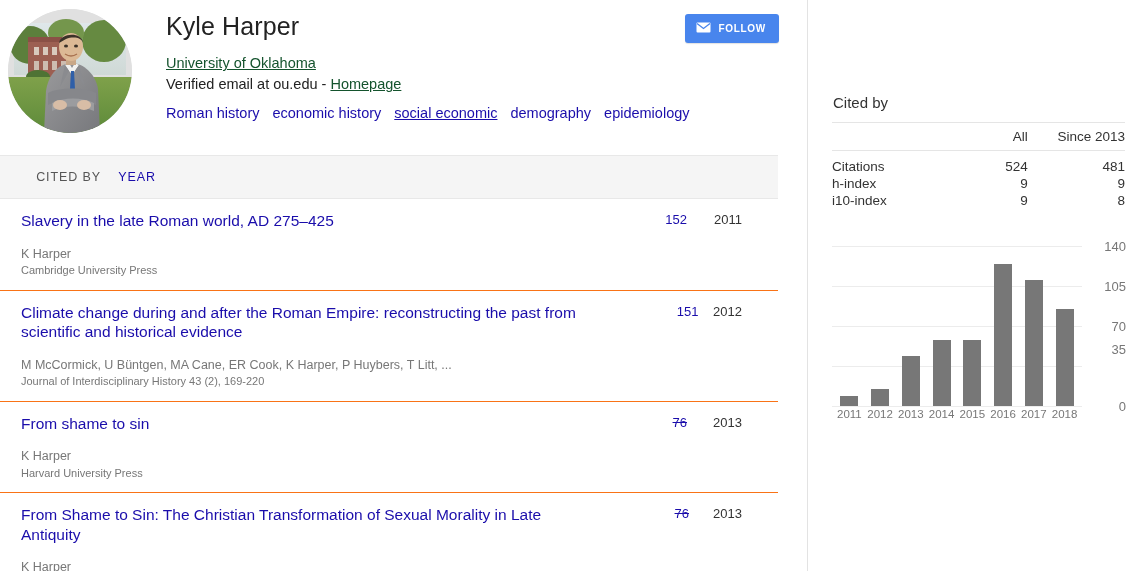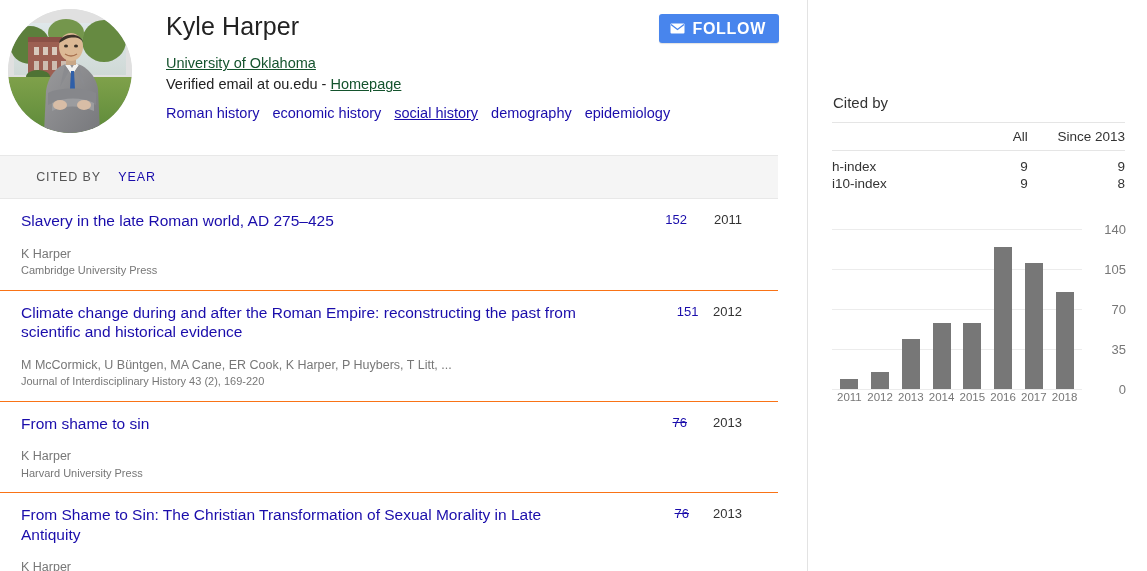--- a/index.html
+++ b/index.html
@@ -91,21 +91,21 @@
     top: 8px; right: 28px;
     background: #4885ed;
     color: #fff;
     border: none;
     border-radius: 3px;
     height: 29px;
     padding: 0 13px 0 11px;
     display: flex;
     align-items: center;
     gap: 7px;
-    font-size: 16px;
+    font-size: 10px;
     letter-spacing: .7px;
     font-weight: 700;
     cursor: pointer;
     font-family: "Liberation Sans", sans-serif;
     box-shadow: 0 1px 1px rgba(0,0,0,.12);
   }
   .follow-btn .env { display: block; }
 
   
   .articles {
@@ -392,21 +392,21 @@
         <h1 class="prof-name">Kyle Harper</h1>
 
         <div class="prof-line prof-affil">
           <span class="lnk">University of Oklahoma</span>
         </div>
 
         <div class="prof-line prof-email">
           <span>Verified email at ou.edu - </span><span class="lnk">Homepage</span>
         </div>
 
-        <div class="interests"><a>Roman history</a><a>economic history</a><a class="hovered">social history</a><a>demography</a><a>epidemiology</a></div>
+        <div class="interests"><a>Roman history</a><a>economic history</a><a class="hovered">social economic</a><a>demography</a><a>epidemiology</a></div>
 
         <button class="follow-btn">
           <span class="env">
             <svg width="15" height="11" viewBox="0 0 15 11">
               <rect x="0.5" y="0.5" width="14" height="10" rx="1" fill="#ffffff"></rect>
               <path d="M1 1.5 L7.5 6.5 L14 1.5" stroke="#4885ed" stroke-width="1.3" fill="none"></path>
             </svg>
           </span>
           <span>FOLLOW</span>
         </button>
@@ -471,20 +471,25 @@
 
     <table class="metrics">
       <thead>
         <tr>
           <th class="m-label"></th>
           <th class="m-all">All</th>
           <th class="m-since">Since 2013</th>
         </tr>
       </thead>
       <tbody id="metrics-body">
+          <tr>
+            <td class="m-label">Citations</td>
+            <td class="m-all">524</td>
+            <td class="m-since">481</td>
+          </tr>
           <tr>
             <td class="m-label">h-index</td>
             <td class="m-all">9</td>
             <td class="m-since">9</td>
           </tr>
           <tr>
             <td class="m-label">i10-index</td>
             <td class="m-all">9</td>
             <td class="m-since">8</td>
           </tr>
@@ -532,20 +537,20 @@
           <span>2012</span>
           <span>2013</span>
           <span>2014</span>
           <span>2015</span>
           <span>2016</span>
           <span>2017</span>
           <span>2018</span>
         </div>
       <div class="y-labels" id="chart-ylabels">
           <span style="top: 163px;">0</span>
-          <span style="top: 123px;">35</span>
+          <span style="top: 106px;">35</span>
           <span style="top: 83px;">70</span>
           <span style="top: 43px;">105</span>
           <span style="top: 3px;">140</span>
         </div>
     </div>
   </div>
 </div>
 
 </body></html>

